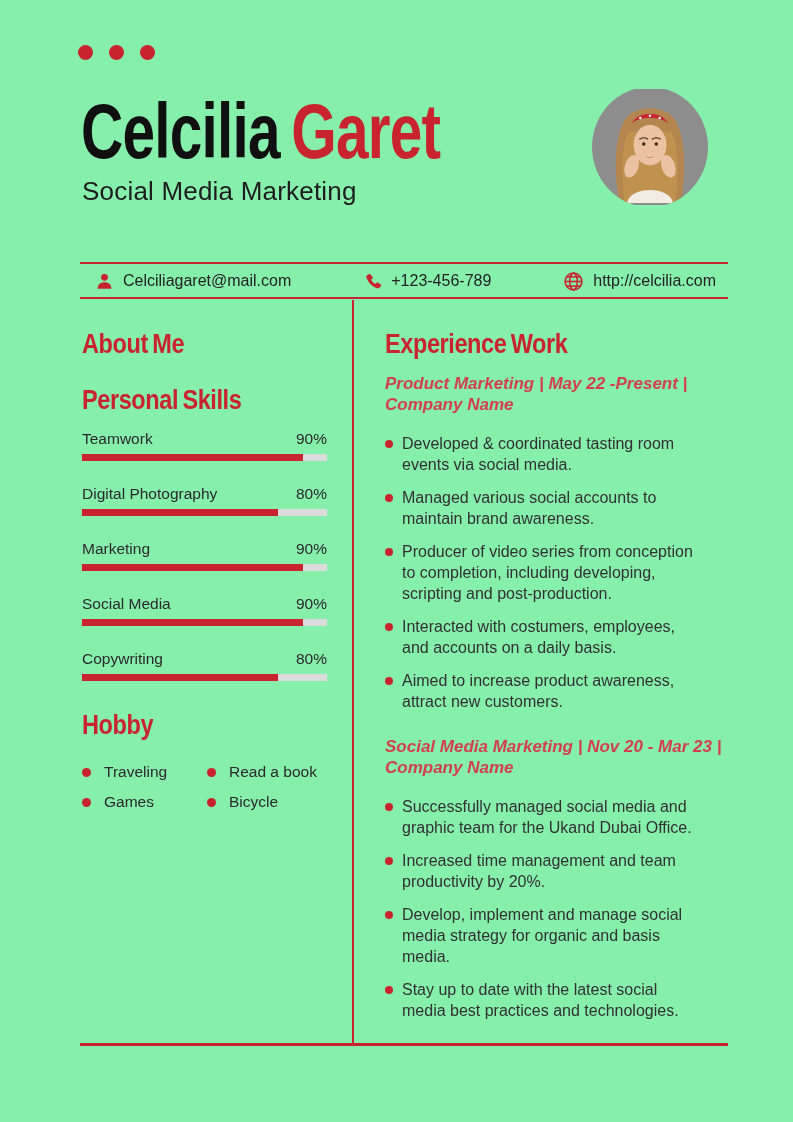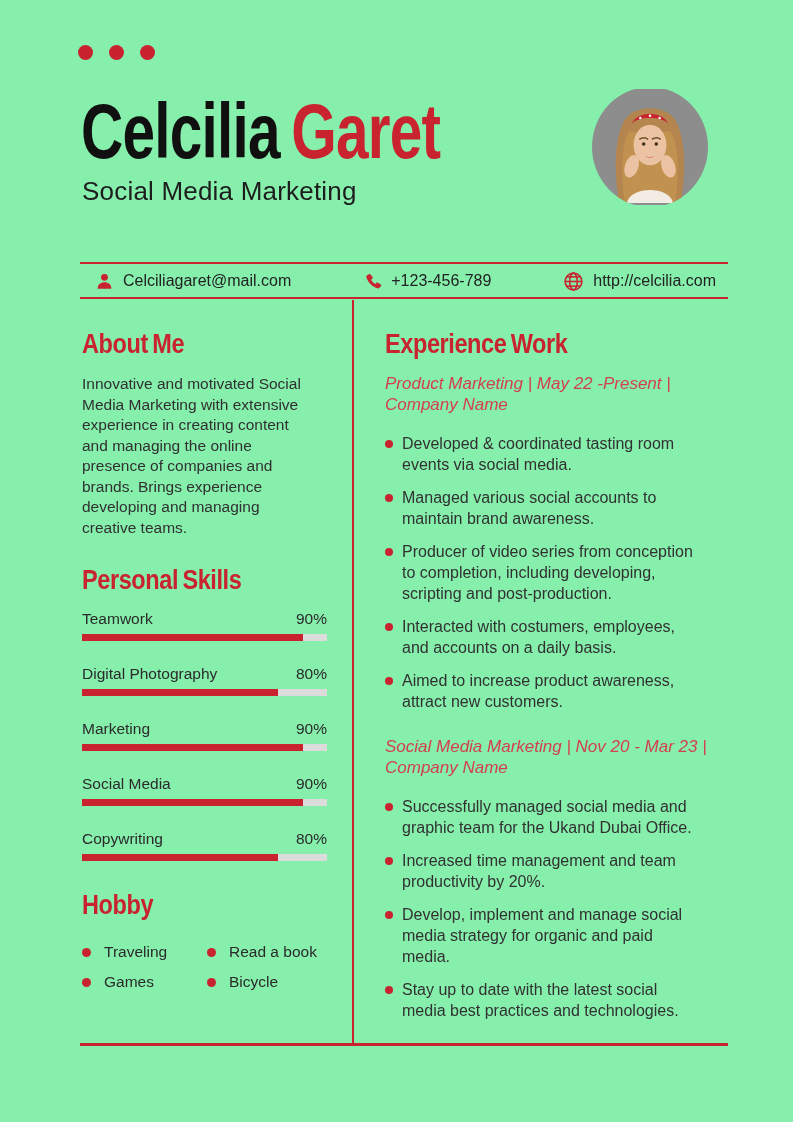--- a/index.html
+++ b/index.html
@@ -58,21 +58,21 @@
   .hobby-title{margin-top:30px}
   .hobby-grid{margin-top:24px;display:grid;grid-template-columns:125px 1fr;row-gap:12px}
   .hobby-item{display:flex;align-items:center;gap:13px;font-size:15.5px;color:#2a2a2a}
 
   .dot{width:8px;height:8px;border-radius:50%;background:var(--accent);flex:none}
   .dot.sm{width:9px;height:9px}
   .bullet .dot{margin-top:7px}
 
   .job{margin-top:15px}
   .job + .job{margin-top:24px}
-  .job-meta{font-size:17px;line-height:21px;font-style:italic;font-weight:400;
+  .job-meta{font-size:17px;line-height:21px;font-style:italic;font-weight:700;
     color:var(--accent_light);white-space:pre-line}
   .bullets{margin-top:18px}
   .bullet{display:flex;gap:9px;margin-bottom:12px}
   .bullet-text{font-size:16px;line-height:21px;color:#313131;white-space:pre-line}
 </style>
 </head>
 <body>
 
 <div class="page">
 
@@ -144,28 +144,20 @@
           <line x1="3.2" y1="5.6" x2="16.8" y2="5.6"></line>
           <line x1="3.2" y1="14.4" x2="16.8" y2="14.4"></line>
         </svg>
       </span>
       <span>http://celcilia.com</span>
     </div>
   </div>
 
   <div class="left-col">
     <h2 class="sec-title">About Me</h2>
-    <p class="about-text">Innovative and motivated Social
-Media Marketing with extensive
-experience in creating content
-and managing the online
-presence of companies and
-brands. Brings experience
-developing and managing
-creative teams.</p>
 
     <h2 class="sec-title skills-title">Personal Skills</h2>
     <div class="skills-list">
         <div class="skill-row">
           <div class="skill-head">
             <span class="skill-label">Teamwork</span>
             <span class="skill-percent">90%</span>
           </div>
           <div class="skill-track">
             <div class="skill-fill" style="width: 90%;"></div>
@@ -277,21 +269,21 @@
 graphic team for the Ukand Dubai Office.</span>
             </div>
             <div class="bullet">
               <span class="dot"></span>
               <span class="bullet-text">Increased time management and team
 productivity by 20%.</span>
             </div>
             <div class="bullet">
               <span class="dot"></span>
               <span class="bullet-text">Develop, implement and manage social
-media strategy for organic and paid
+media strategy for organic and basis
 media.</span>
             </div>
             <div class="bullet">
               <span class="dot"></span>
               <span class="bullet-text">Stay up to date with the latest social
 media best practices and technologies.</span>
             </div>
           </div>
         </div>
       </div>

